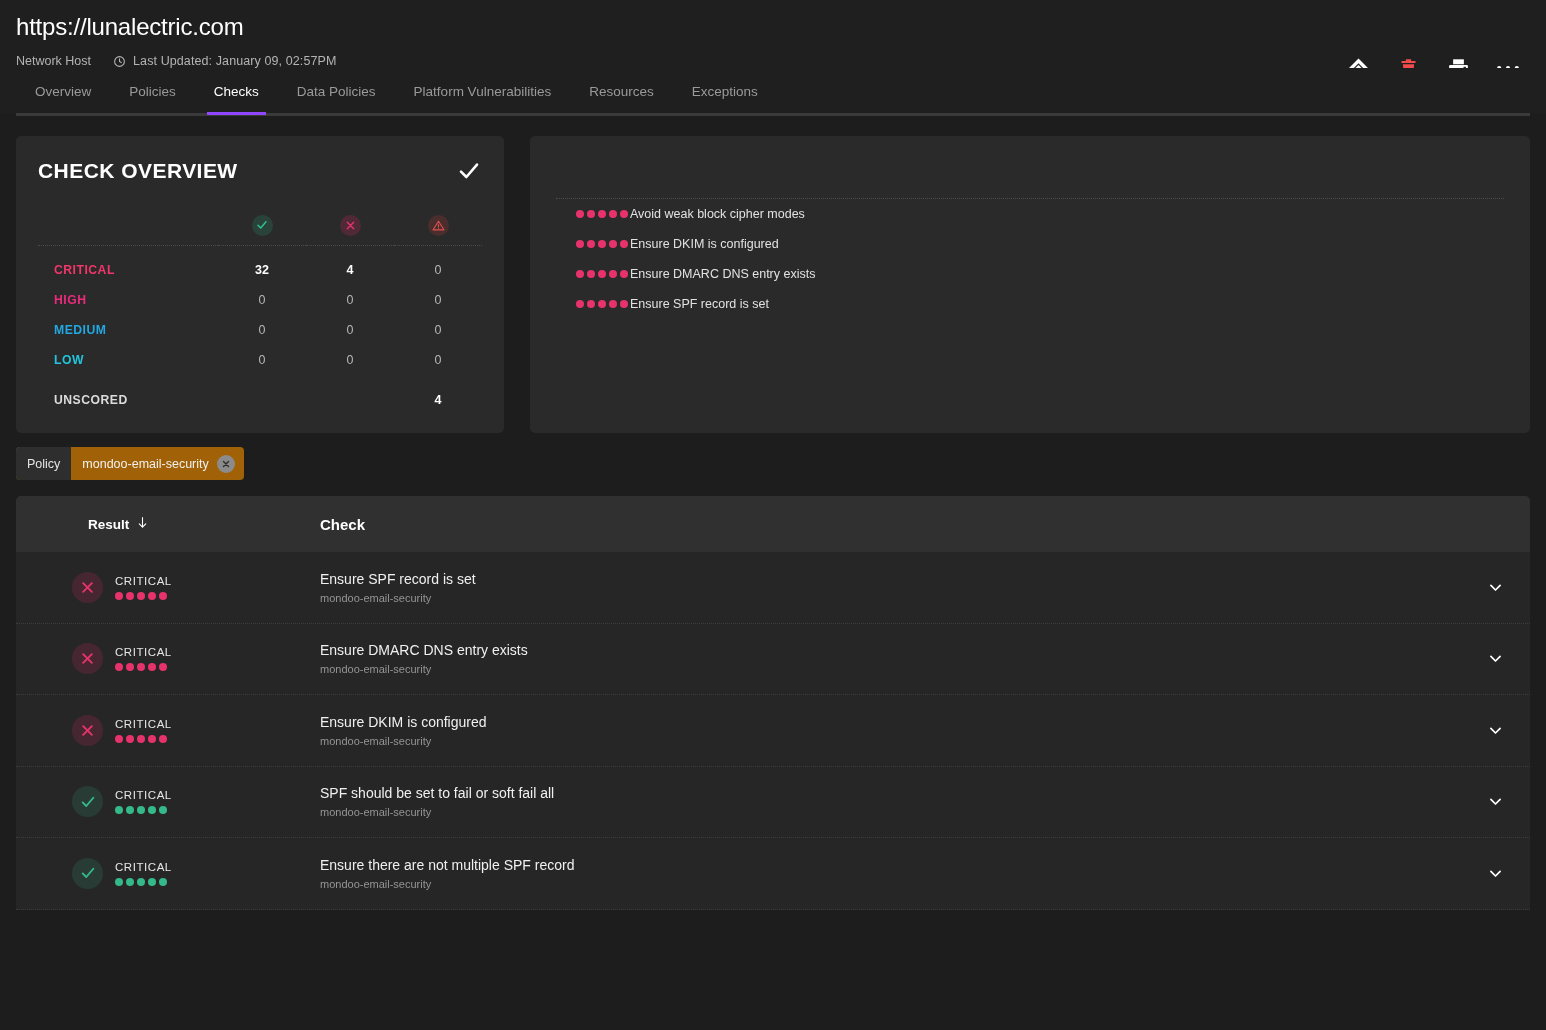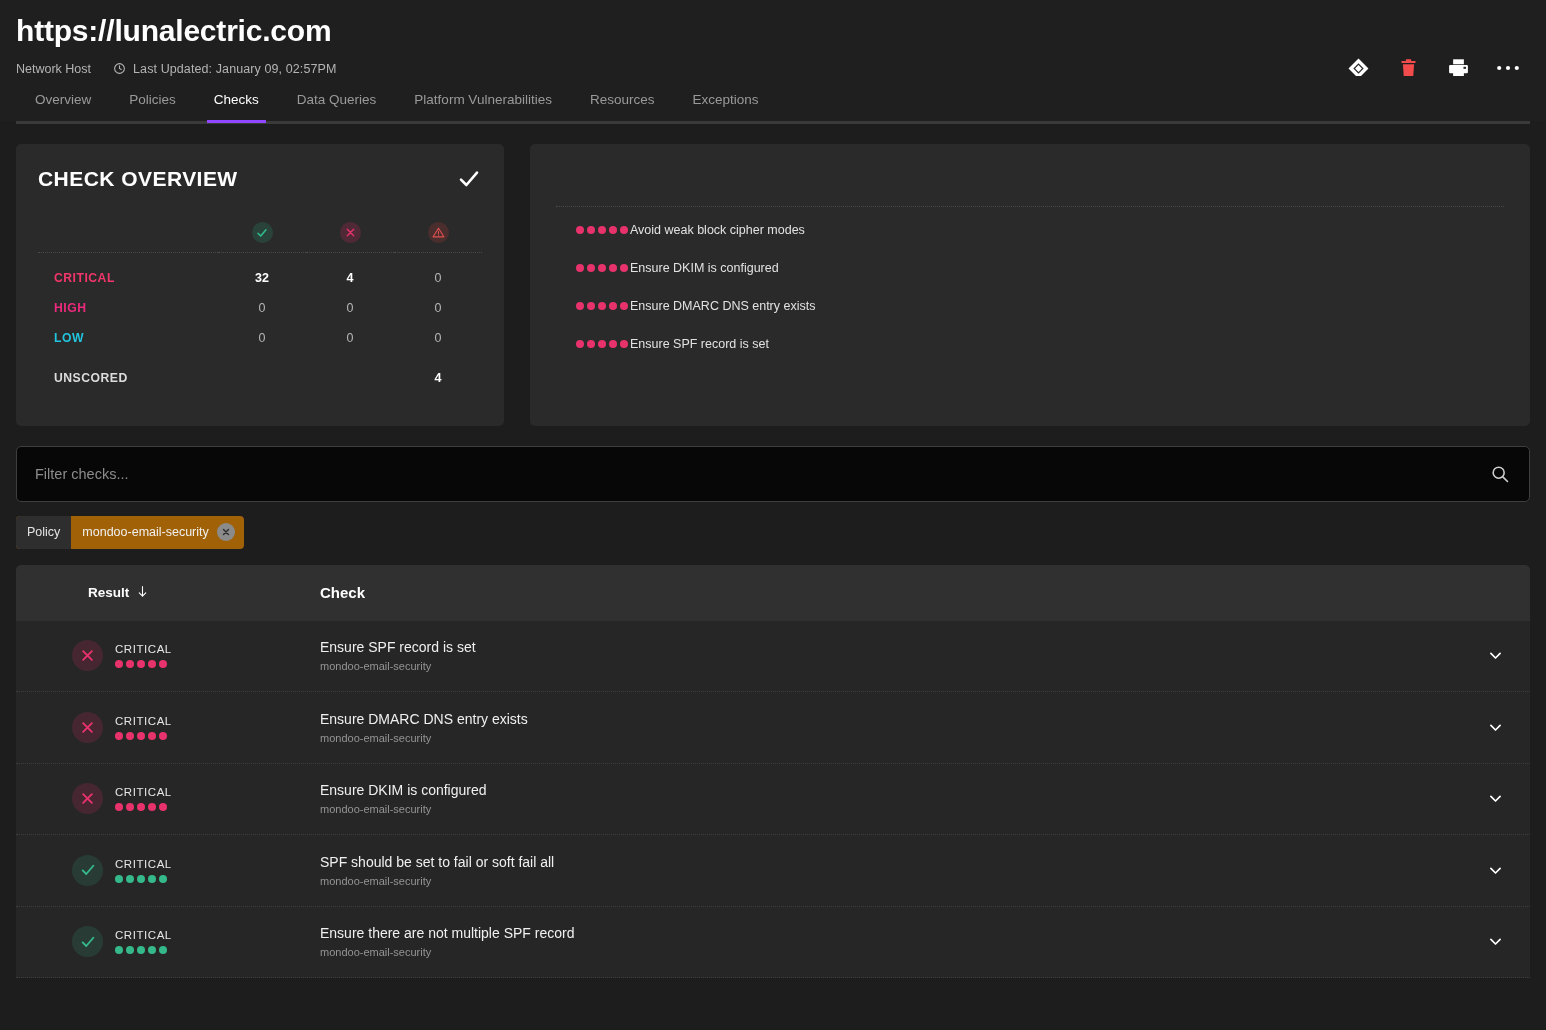--- a/index.html
+++ b/index.html
@@ -15,22 +15,22 @@
   }
 
   
   .page-header {
     background: #1f1f1f;
     padding: 12px 16px 0 16px;
     position: relative;
   }
   .title-row { display: flex; align-items: flex-start; }
   .page-title {
-    font-size: 30px;
-    font-weight: bold;
+    font-size: 24px;
+    font-weight: normal;
     color: #ffffff;
     letter-spacing: -0.2px;
     line-height: 1.25;
   }
   .meta-row {
     display: flex;
     align-items: center;
     margin-top: 12px;
     font-size: 12.5px;
     color: #b4b4b4;
@@ -156,21 +156,20 @@
   .ov-spacer td { height: 10px; }
 
   
   .ra-list { margin-top: 40px; }
   .ra-rule { border-top: 1px dotted #4a4a4a; margin: 0 4px 0 4px; }
   .ra-item {
     display: flex;
     align-items: center;
     height: 30px;
     cursor: pointer;
-    margin-top: 8px;
   }
   .ra-dots { width: 78px; padding-left: 24px; display: flex; gap: 3px; }
   .dot { width: 8px; height: 8px; border-radius: 50%; display: block; }
   .dot-pink  { background: #e8326c; }
   .dot-green { background: #35b98b; }
   .ra-label { font-size: 12.5px; color: #e2e2e2; }
 
   
   .search-wrap {
     margin-top: 20px;
@@ -346,21 +345,21 @@
       </svg>
     </span>
   </div>
 </div>
 
 <div class="tabs-wrap">
   <div class="tabs">
     <div class="tab">Overview</div>
     <div class="tab">Policies</div>
     <div class="tab active">Checks</div>
-    <div class="tab">Data Queries</div>
+    <div class="tab">Data Policies</div>
     <div class="tab">Platform Vulnerabilities</div>
     <div class="tab">Resources</div>
     <div class="tab">Exceptions</div>
   </div>
 </div>
 <div class="tabs-rule"></div>
 
 <div class="content">
 
   <div class="cards-row">
@@ -417,20 +416,26 @@
             <td class="num bold">4</td>
             <td class="num">0</td>
           </tr>
           <tr class="ov-row">
             <td class="label sev-high">HIGH</td>
             <td class="num">0</td>
             <td class="num">0</td>
             <td class="num">0</td>
           </tr>
           <tr class="ov-row">
+            <td class="label sev-medium">MEDIUM</td>
+            <td class="num">0</td>
+            <td class="num">0</td>
+            <td class="num">0</td>
+          </tr>
+          <tr class="ov-row">
             <td class="label sev-low">LOW</td>
             <td class="num">0</td>
             <td class="num">0</td>
             <td class="num">0</td>
           </tr>
           <tr class="ov-spacer">
               <td colspan="4"></td>
             </tr>
           <tr class="ov-row">
             <td class="label sev-unscored">UNSCORED</td>
@@ -487,29 +492,20 @@
               <i class="dot dot-pink"></i>
               <i class="dot dot-pink"></i>
               <i class="dot dot-pink"></i>
           </span>
           <span class="ra-label">Ensure SPF record is set</span>
         </div>
       </div>
     </div>
   </div>
 
-  <div class="search-wrap">
-    <input class="search-input" type="text" value="" placeholder="Filter checks..." style="">
-    <span class="search-icon">
-      <svg width="20" height="20" viewBox="0 0 24 24" fill="none" stroke="#cfcfcf" stroke-width="1.9" stroke-linecap="round">
-        <circle cx="10.4" cy="10.4" r="6.6"></circle>
-          <path d="M15.4 15.4 21 21"></path>
-      </svg>
-    </span>
-  </div>
 
   <div class="chips">
     <div class="chip">
       <span class="chip-key">Policy</span>
       <span class="chip-val">mondoo-email-security</span>
       <span class="chip-x">
         <svg width="10" height="10" viewBox="0 0 24 24" fill="none" stroke="#2e2e2e" stroke-width="3.4" stroke-linecap="round">
             <path d="M6 6l12 12M18 6 6 18"></path>
           </svg>
       </span>

